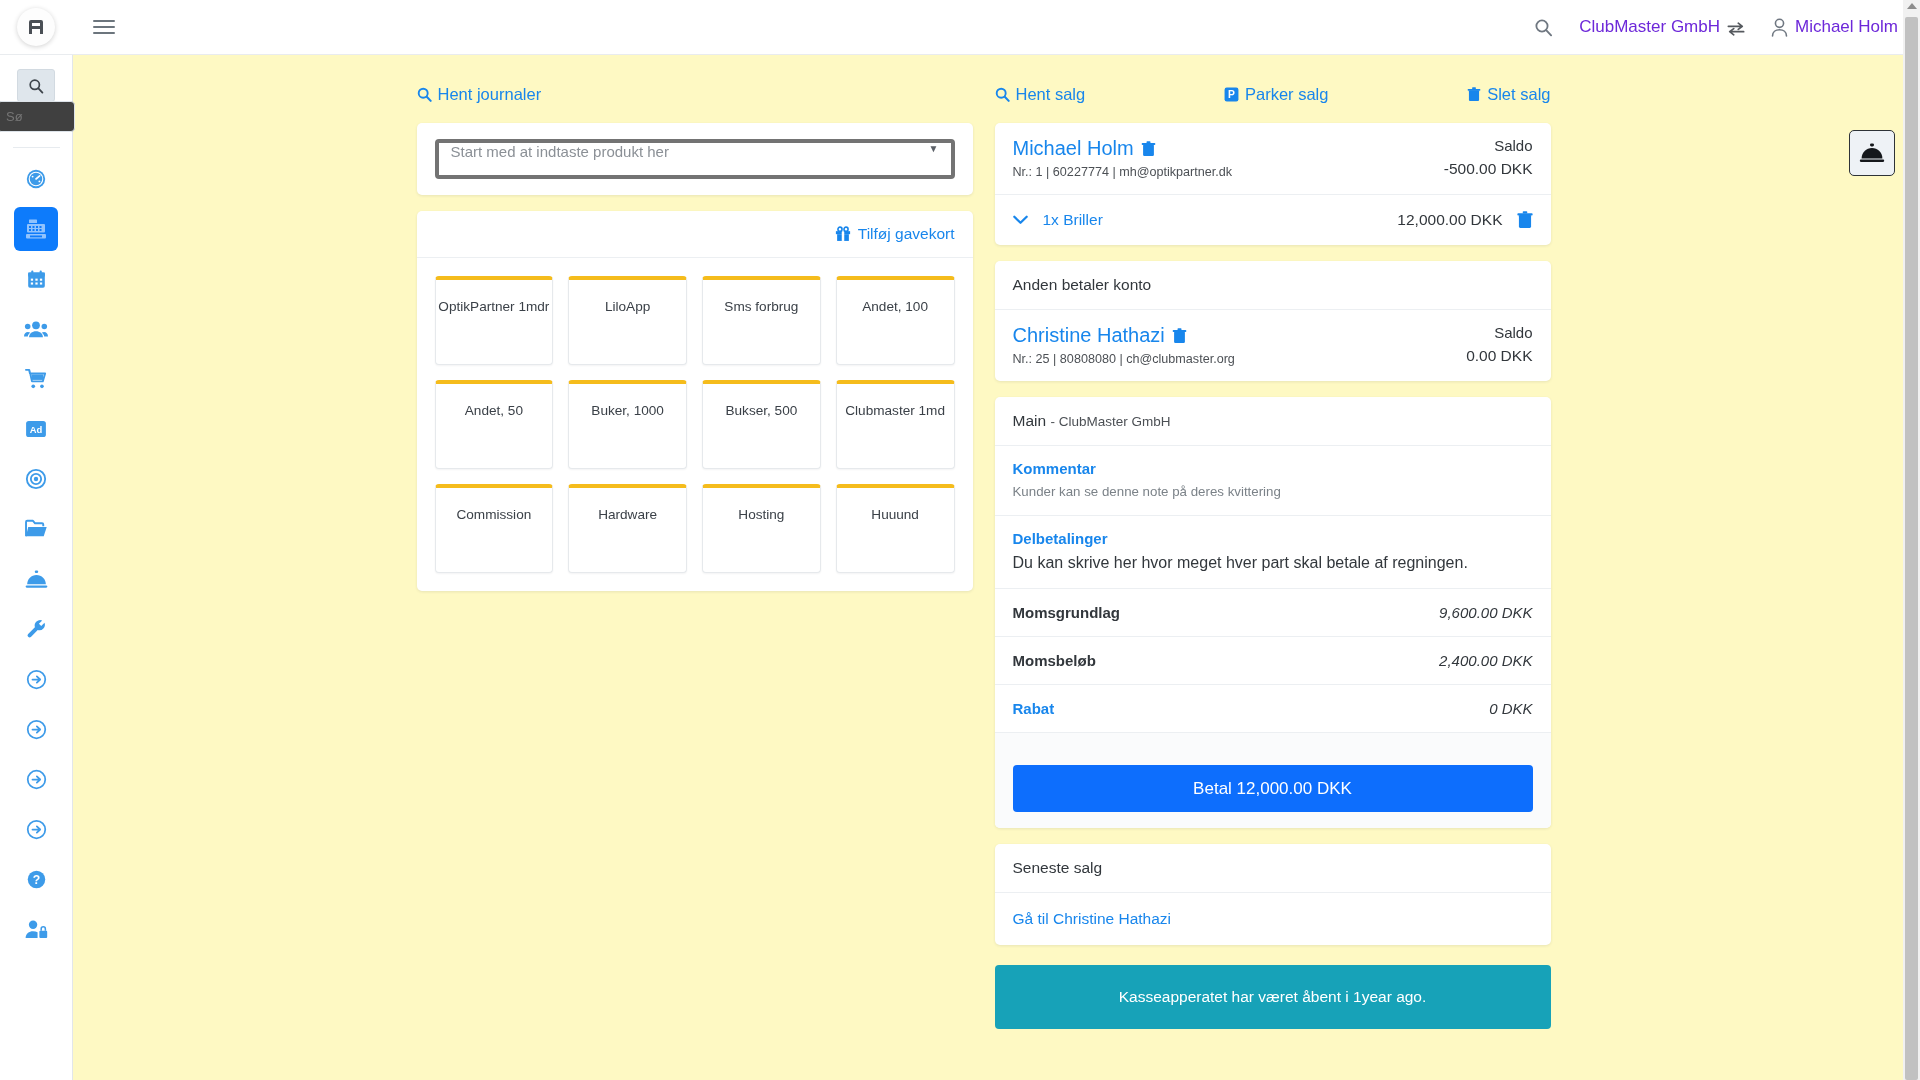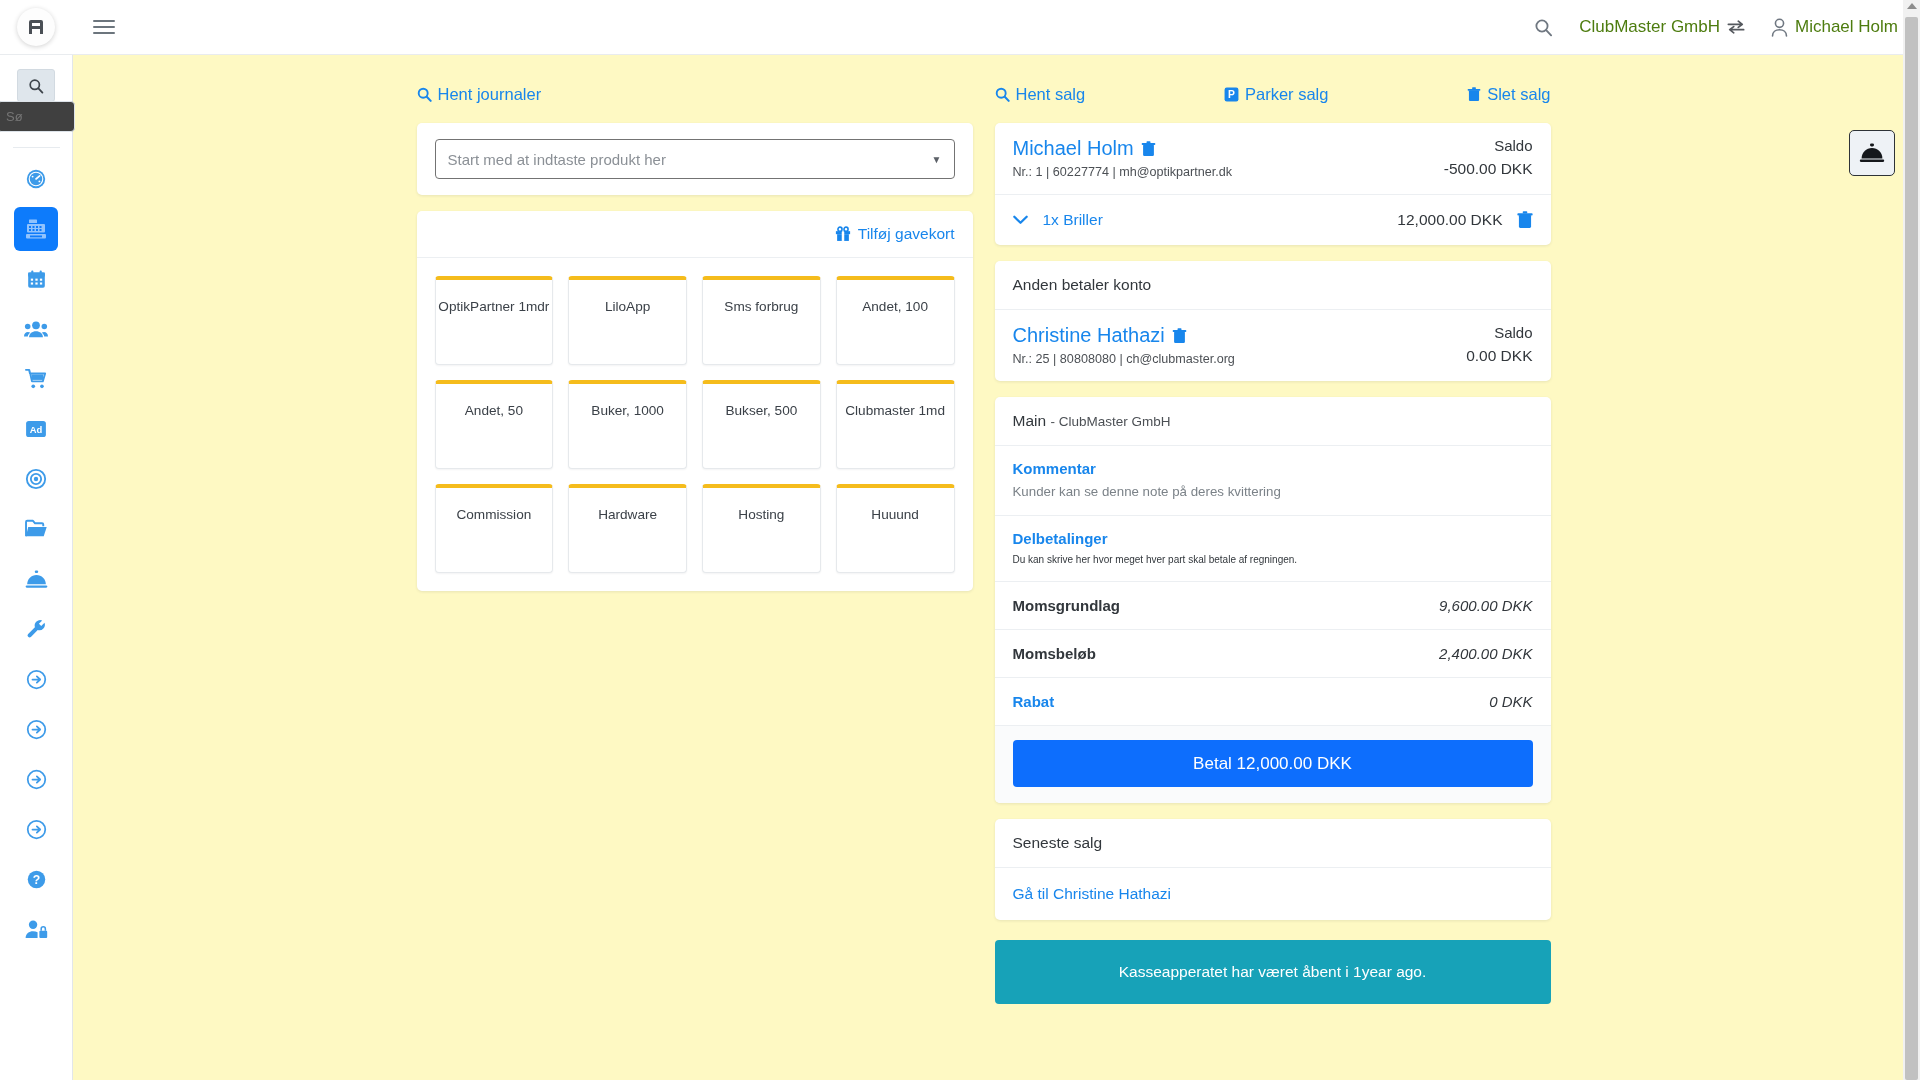--- a/index.html
+++ b/index.html
@@ -61,21 +61,21 @@
     height: 55px; background: #fff;
     border-bottom: 1px solid #e9ecef;
     display: flex; align-items: center;
     padding: 0 22px 0 20px;
     flex: 0 0 55px;
   }
   .hamburger { cursor: pointer; display: flex; flex-direction: column; gap: 4px; width: 22px; }
   .hamburger span { display: block; height: 2px; background: #6c757d; border-radius: 1px; }
   .topbar-spacer { flex: 1; }
   .topbar-right { display: flex; align-items: center; gap: 26px; color: #8a9199; font-size: 17px; }
-  .tb-item { display: flex; align-items: center; gap: 7px; cursor: pointer; color:#4d7c0f; }
+  .tb-item { display: flex; align-items: flex-end; gap: 7px; cursor: pointer; color:#6d28d9; }
   .tb-item svg { display:block; }
 
   
   .content {
     flex: 1; background: #fef9c3; overflow: hidden;
     display: flex; justify-content: center;
     padding: 24px 0 0 0;
     position: relative;
   }
   .cols { display: flex; gap: 22px; width: 1160px; }
@@ -93,22 +93,22 @@
   .card {
     background: #fff; border-radius: 5px;
     box-shadow: 0 1px 3px rgba(16,24,40,.09);
     margin-bottom: 16px;
   }
 
   
   .prod-search-card { padding: 16px 18px; }
   .select-box {
     width: 100%; height: 40px;
-    border: 1px solid #737373; border-radius: 4px;
-    display: flex; align-items: center; padding: 0 12px;
+    border: 4px solid #737373; border-radius: 4px;
+    display: flex; padding: 0 12px;
     font-size: 15px; color: #8b9096; cursor: pointer;
     background:#fff;
   }
   .select-box .caret { margin-left: auto; color: #5b6067; font-size: 10px; }
 
   .gift-row {
     display: flex; justify-content: flex-end; align-items: center;
     padding: 14px 18px; border-bottom: 1px solid #eceff2;
   }
   .gift-link { color: #1886ec; font-size: 15.5px; display: flex; align-items: center; gap: 7px; cursor: pointer; }
@@ -146,31 +146,31 @@
   .line-name { color: #1886ec; font-size: 15.5px; cursor: pointer; }
   .line-amt { margin-left: auto; font-size: 15.5px; color: #32373c; }
   .line-trash { color: #1886ec; cursor: pointer; display:flex; }
 
   .card-title { padding: 15px 18px; font-size: 15.5px; color: #32373c; }
   .card-title .sub { font-size: 13.5px; color: #4c5055; }
 
   .note-block { padding: 14px 18px 16px; }
   .note-title { color: #1886ec; font-size: 15px; font-weight: bold; }
   .note-text { font-size: 13.3px; color: #7b8288; margin-top: 7px; }
-  .note-text.dark { font-size: 10px; color: #32373c; }
+  .note-text.dark { font-size: 16px; color: #32373c; }
 
   .amount-row {
     display: flex; align-items: center;
     padding: 15px 18px; font-size: 15px; color: #32373c;
   }
   .amount-row .lbl { font-weight: bold; }
   .amount-row .lbl.link { color: #1886ec; }
   .amount-row .val { margin-left: auto; font-style: italic; }
 
-  .pay-wrap { padding: 14px 18px 16px; background: #fafbfc; border-top: 1px solid #eceff2; border-radius: 0 0 5px 5px; }
+  .pay-wrap { padding: 32px 18px 16px; background: #fafbfc; border-top: 1px solid #eceff2; border-radius: 0 0 5px 5px; }
   .pay-btn {
     width: 100%; height: 47px; background: #0d6efd;
     border: none; border-radius: 4px; color: #fff;
     font-size: 17px; cursor: pointer;
     font-family: "Liberation Sans", sans-serif;
   }
 
   .last-link { padding: 17px 18px; color: #1886ec; font-size: 15.5px; cursor: pointer; }
 
   .register-btn {

